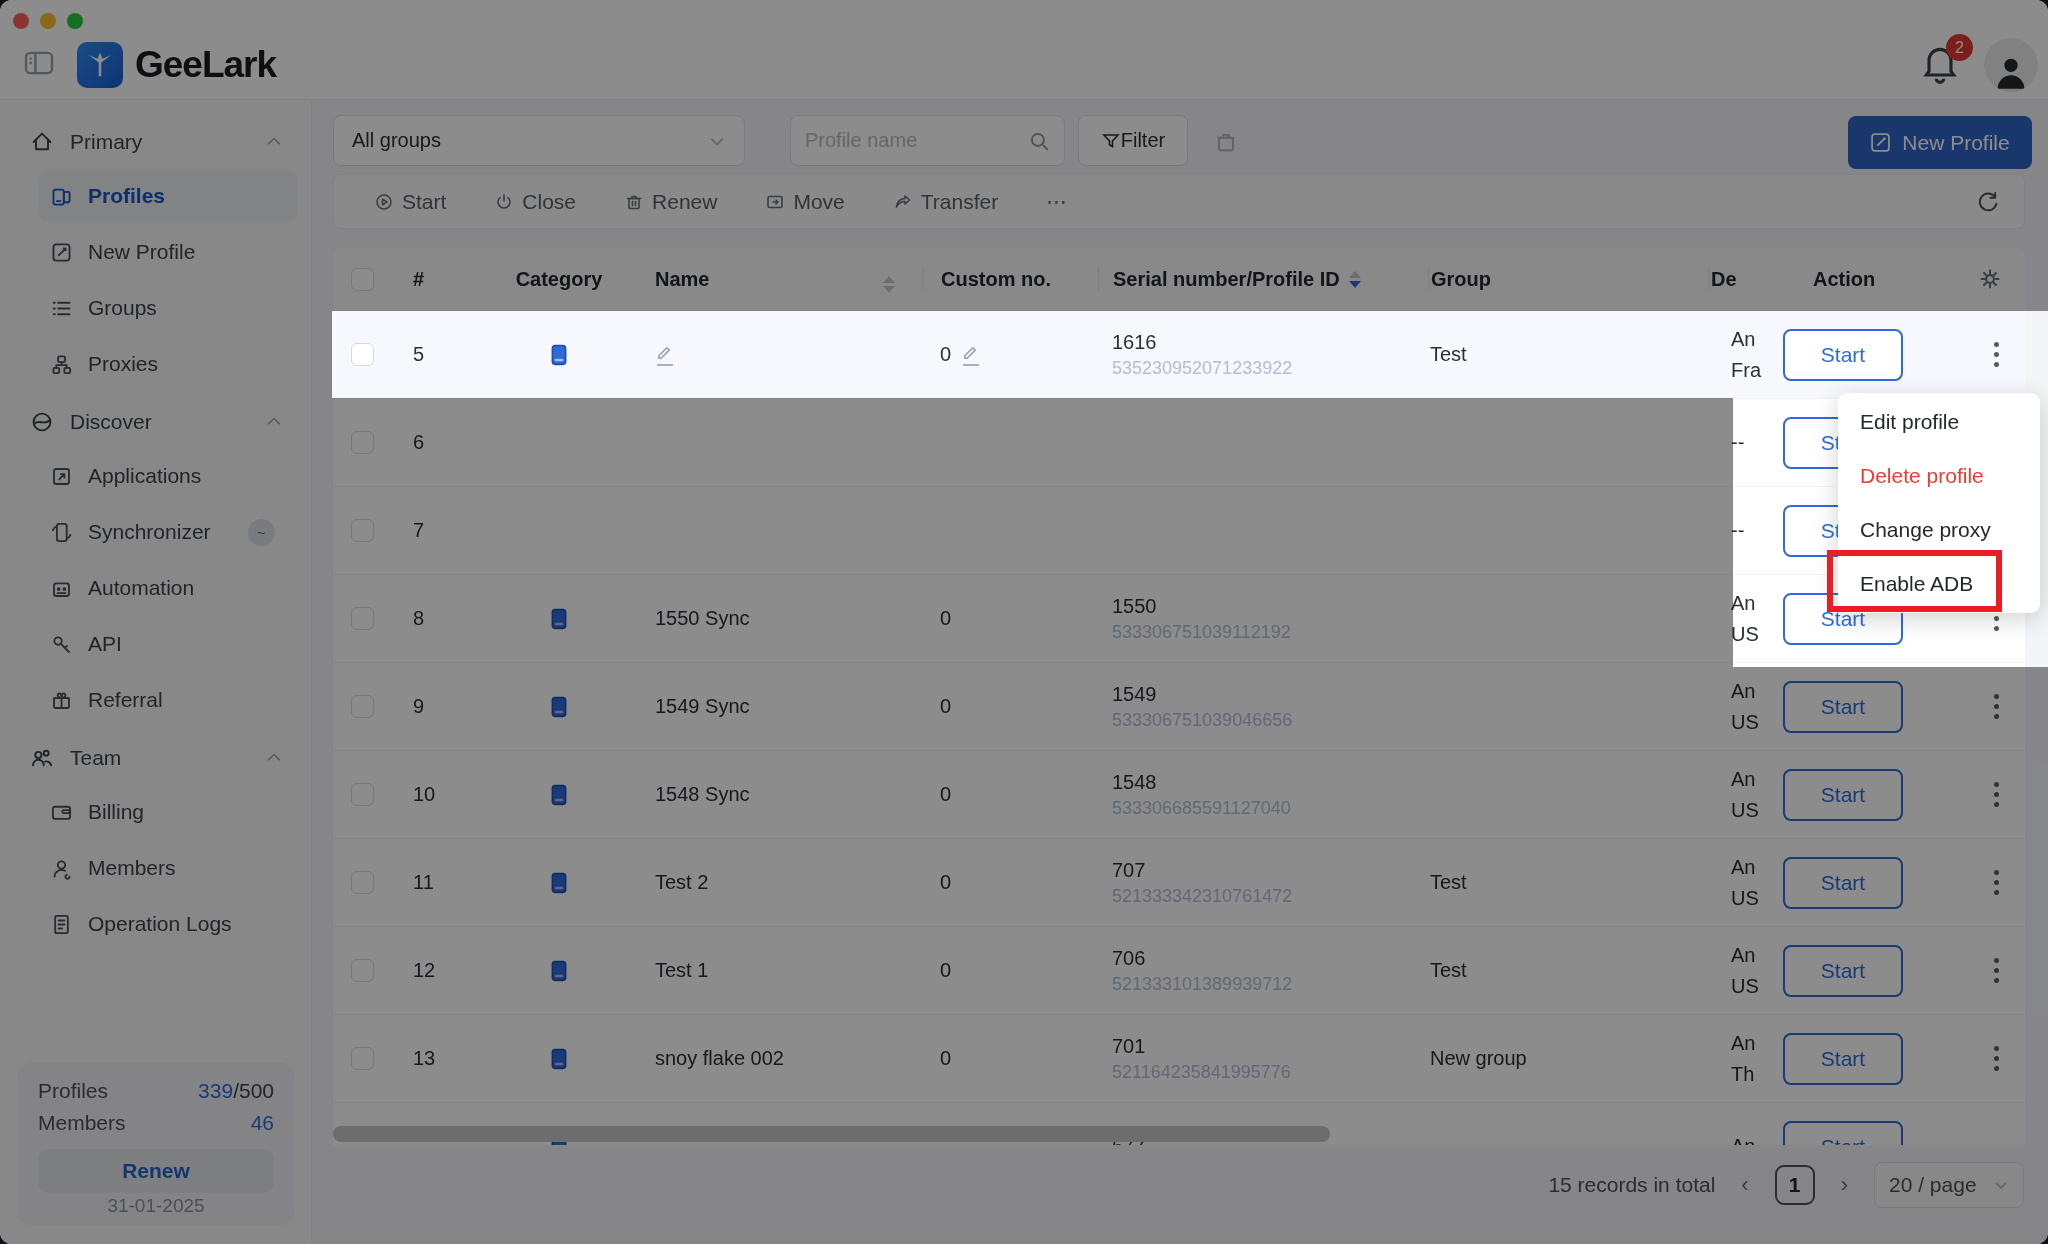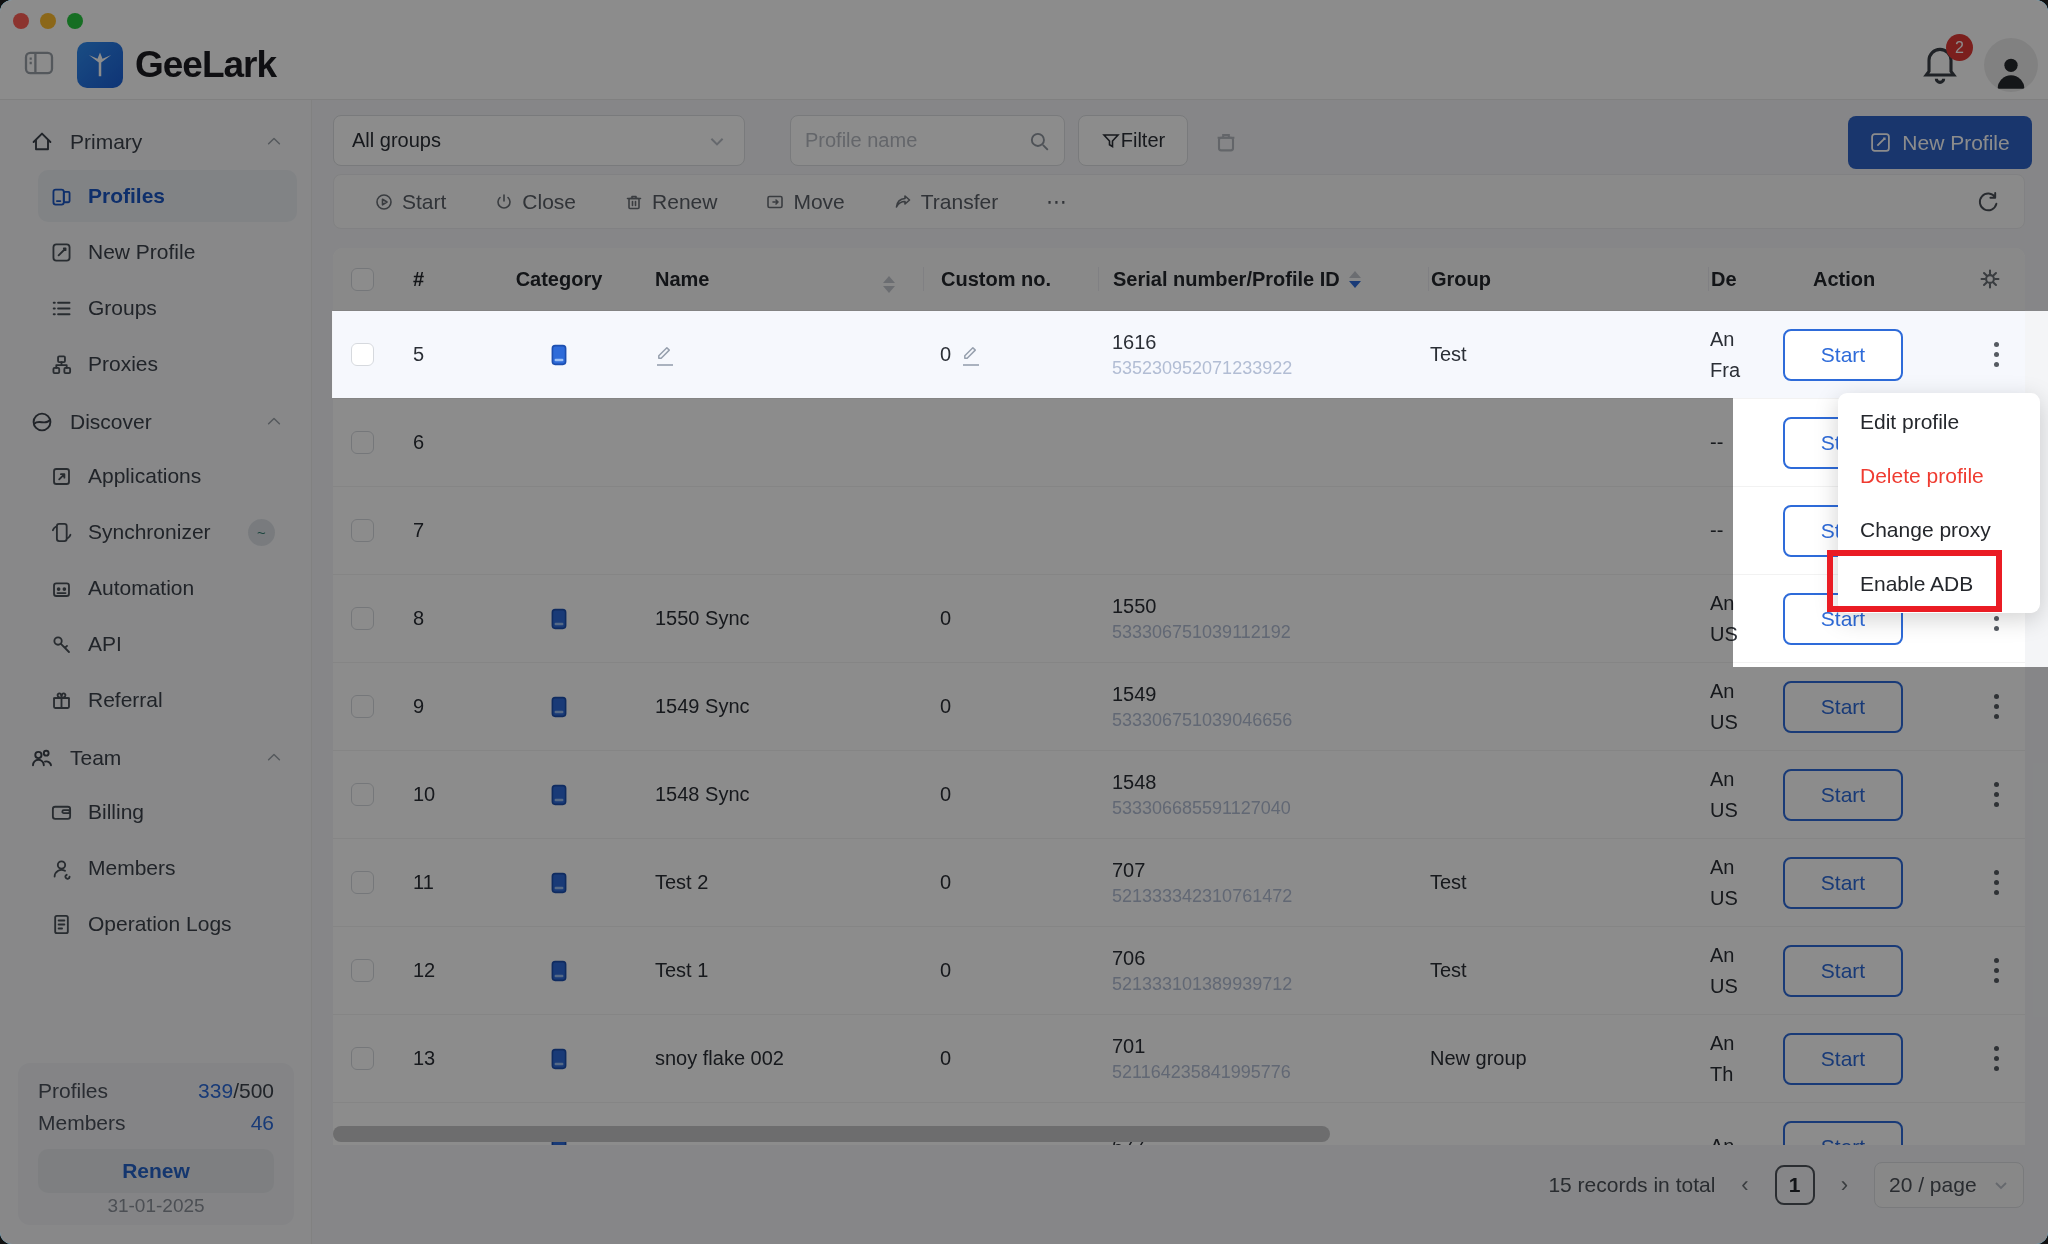--- a/index.html
+++ b/index.html
@@ -85,21 +85,21 @@
   .c-dev { padding-left:2px; }
   .hsep { border-left:1px solid #e9eaee; height:24px; align-self:center; }
   .checkbox { width:23px; height:23px; border:1.5px solid #d6d9de; border-radius:6px; background:#fff; }
   .sorter { display:inline-flex; flex-direction:column; gap:3px; margin-left:9px; }
   .car { width:0; height:0; border-left:6px solid transparent; border-right:6px solid transparent; }
   .car.up { border-bottom:7px solid #c3c7ce; }
   .car.down { border-top:7px solid #c3c7ce; }
   .car.down.on { border-top-color:#2e6bd9; }
   .serial-top { line-height:1.35; }
   .pid { font-size:18px; color:#b2bdd4; line-height:1.35; }
-  .dev2 { line-height:1.55; }
+  .dev2 { line-height:1.55;margin-left:21px; }
   .edit-pencil { color:#97a0ae; display:flex; flex-direction:column; align-items:center; }
   .edit-pencil .ul { width:16px; height:2px; background:#aab2bf; margin-top:2px; }
   .start-btn { width:120px; height:52px; border:2px solid #2e6bd9; background:#fff; color:#2e6bd9;
     border-radius:8px; font-size:21px; font-family:inherit; cursor:pointer; }
   .rowdots { margin-left:auto; margin-right:26px; display:flex; flex-direction:column; gap:5px; cursor:pointer; }
   .rowdots i { width:5px; height:5px; border-radius:50%; background:#565b62; }
   .gear-h { margin-left:auto; margin-right:22px; color:#6a6f76; display:flex; cursor:pointer; }
   .hscroll { position:absolute; left:21px; top:1026px; width:997px; height:16px; background:#c7c7c9; border-radius:8px; }
 
   

